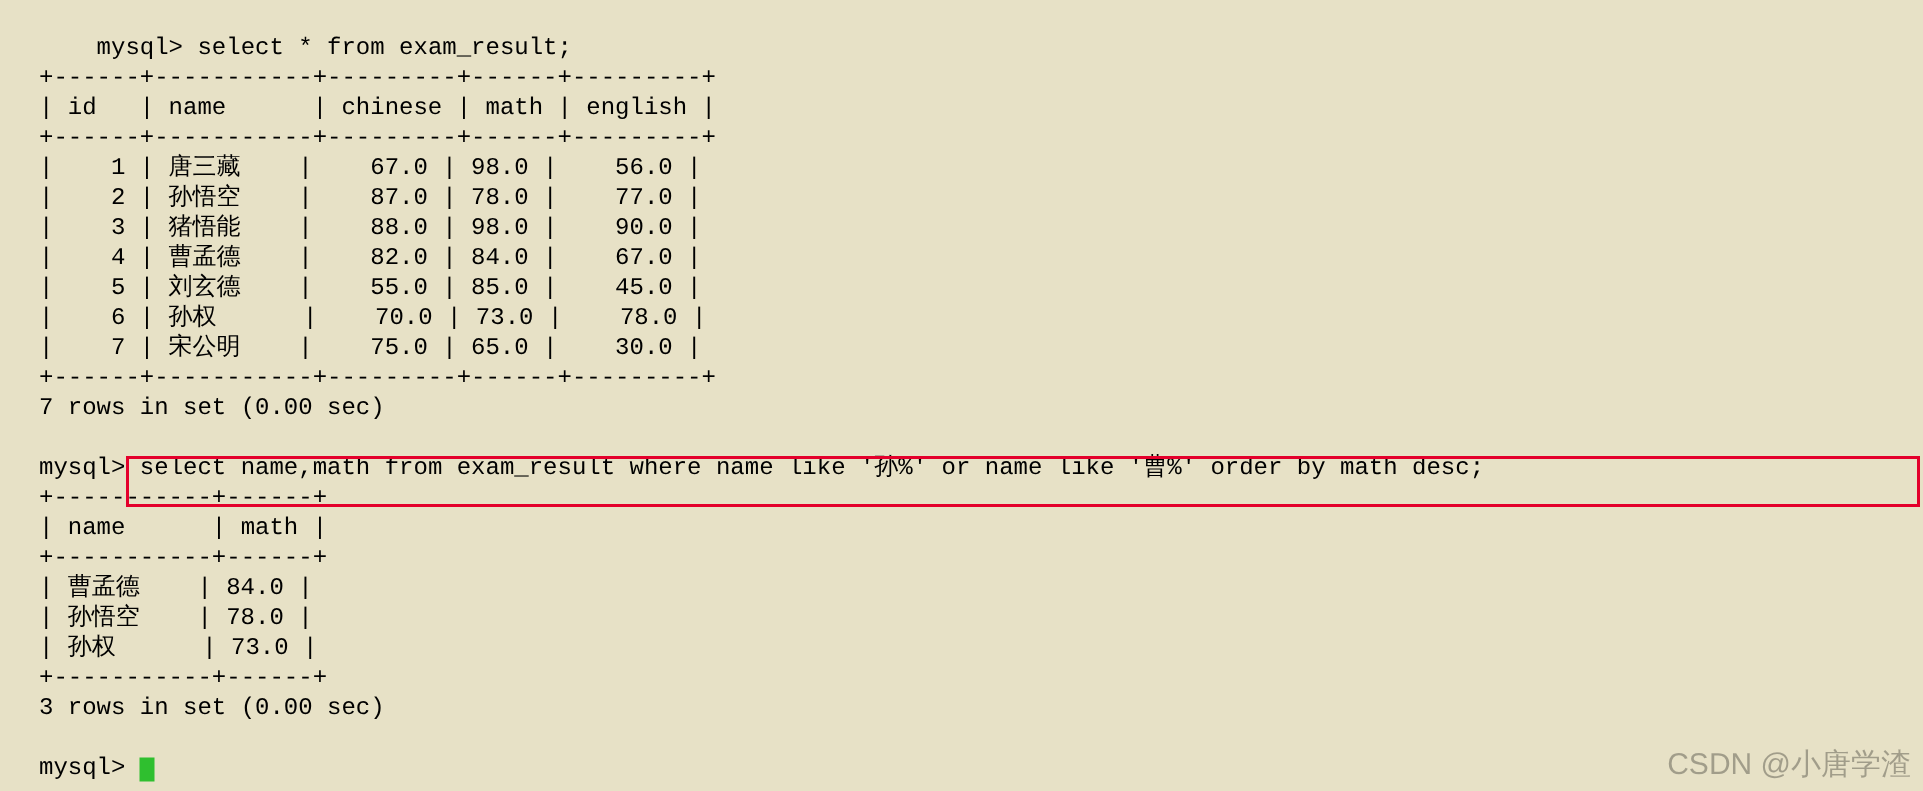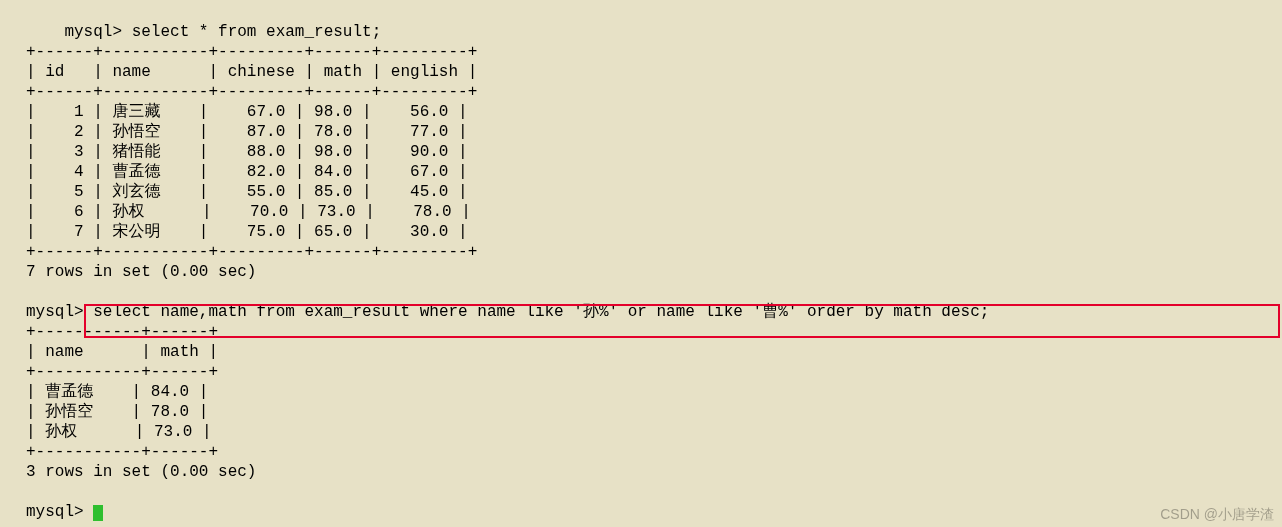--- a/index.html
+++ b/index.html
@@ -27,21 +27,21 @@
     width: 0.6em;
     height: 1em;
     background: #2fbf2f;
     vertical-align: text-bottom;
   }
   .watermark {
     position: fixed;
     right: 8px;
     bottom: 4px;
     color: rgba(0,0,0,0.3);
-    font-size: 14px;
+    font-size: 20px;
     font-family: Arial, sans-serif;
   }
   .wrap {
     position: relative;
     width: 1282px;
     height: 527px;
     overflow: hidden;
     padding-left: 20px;
   }
 </style>

